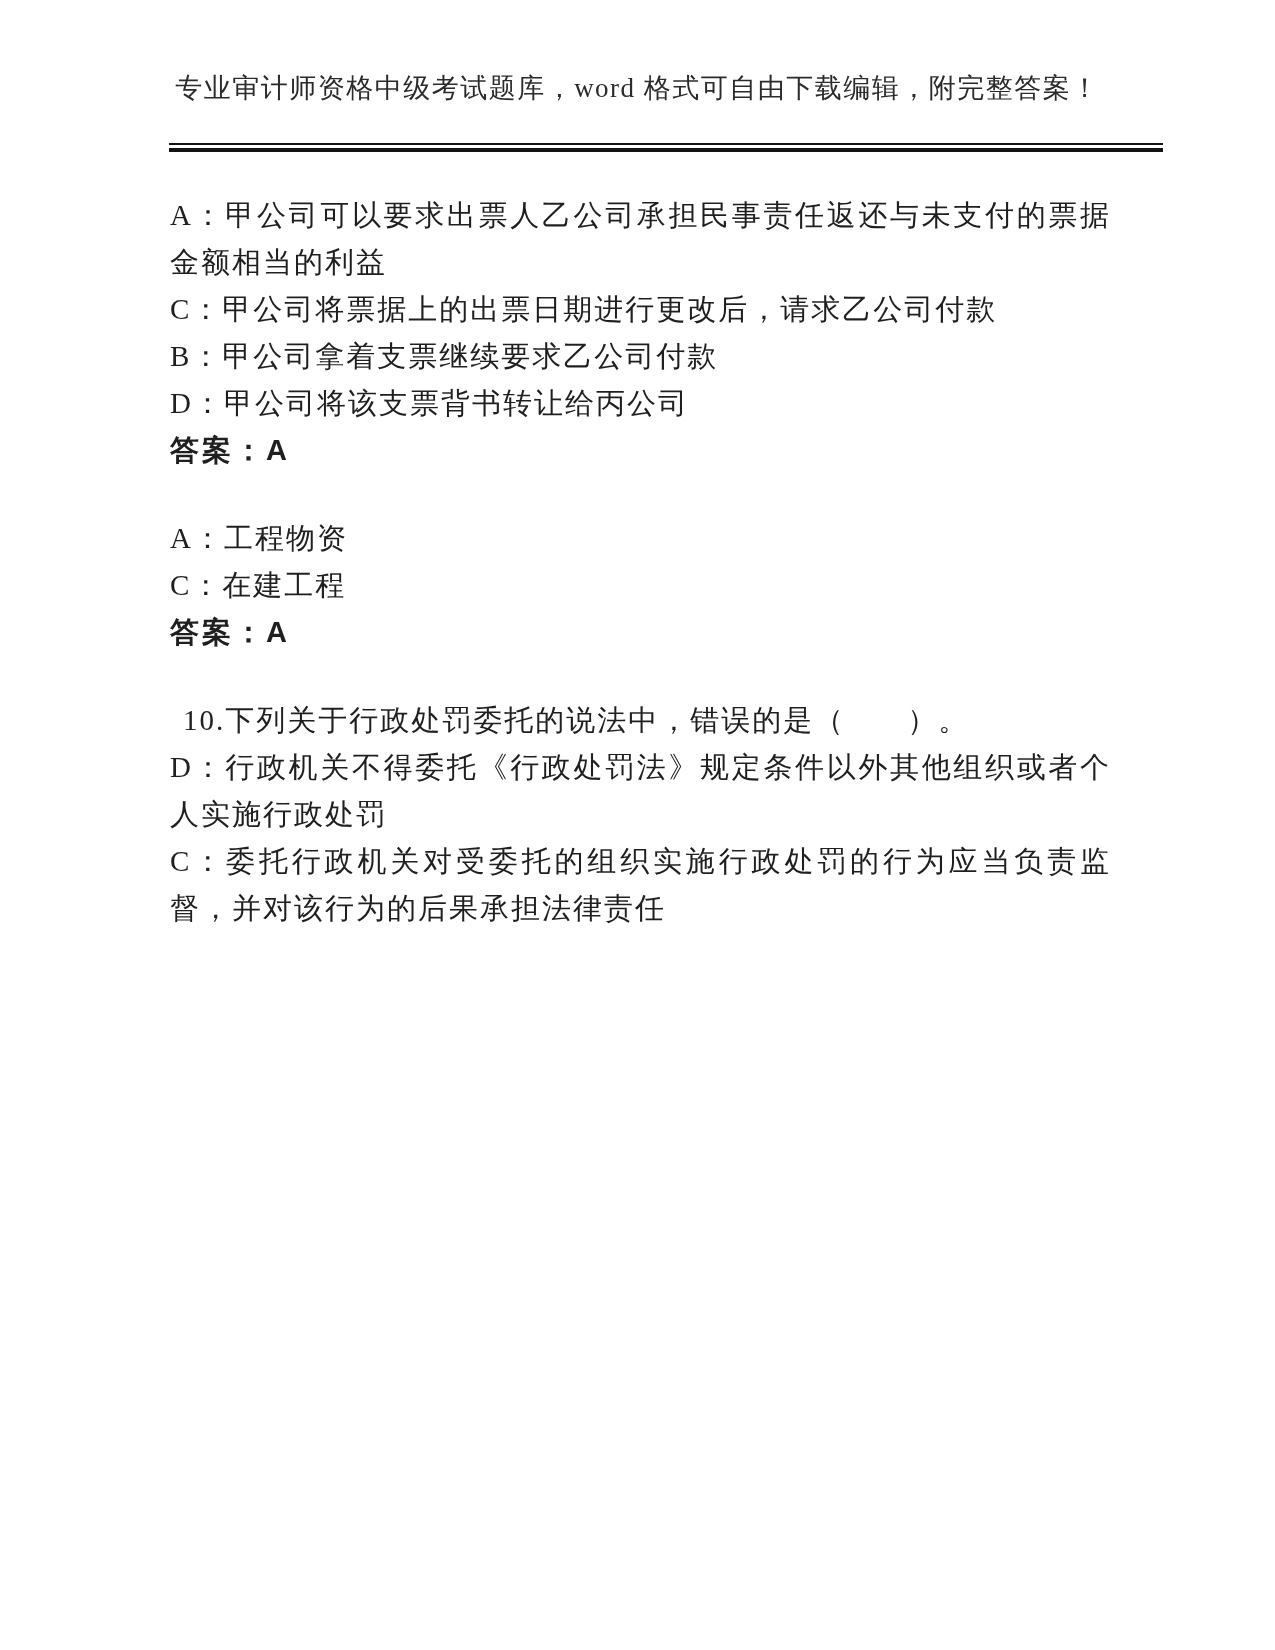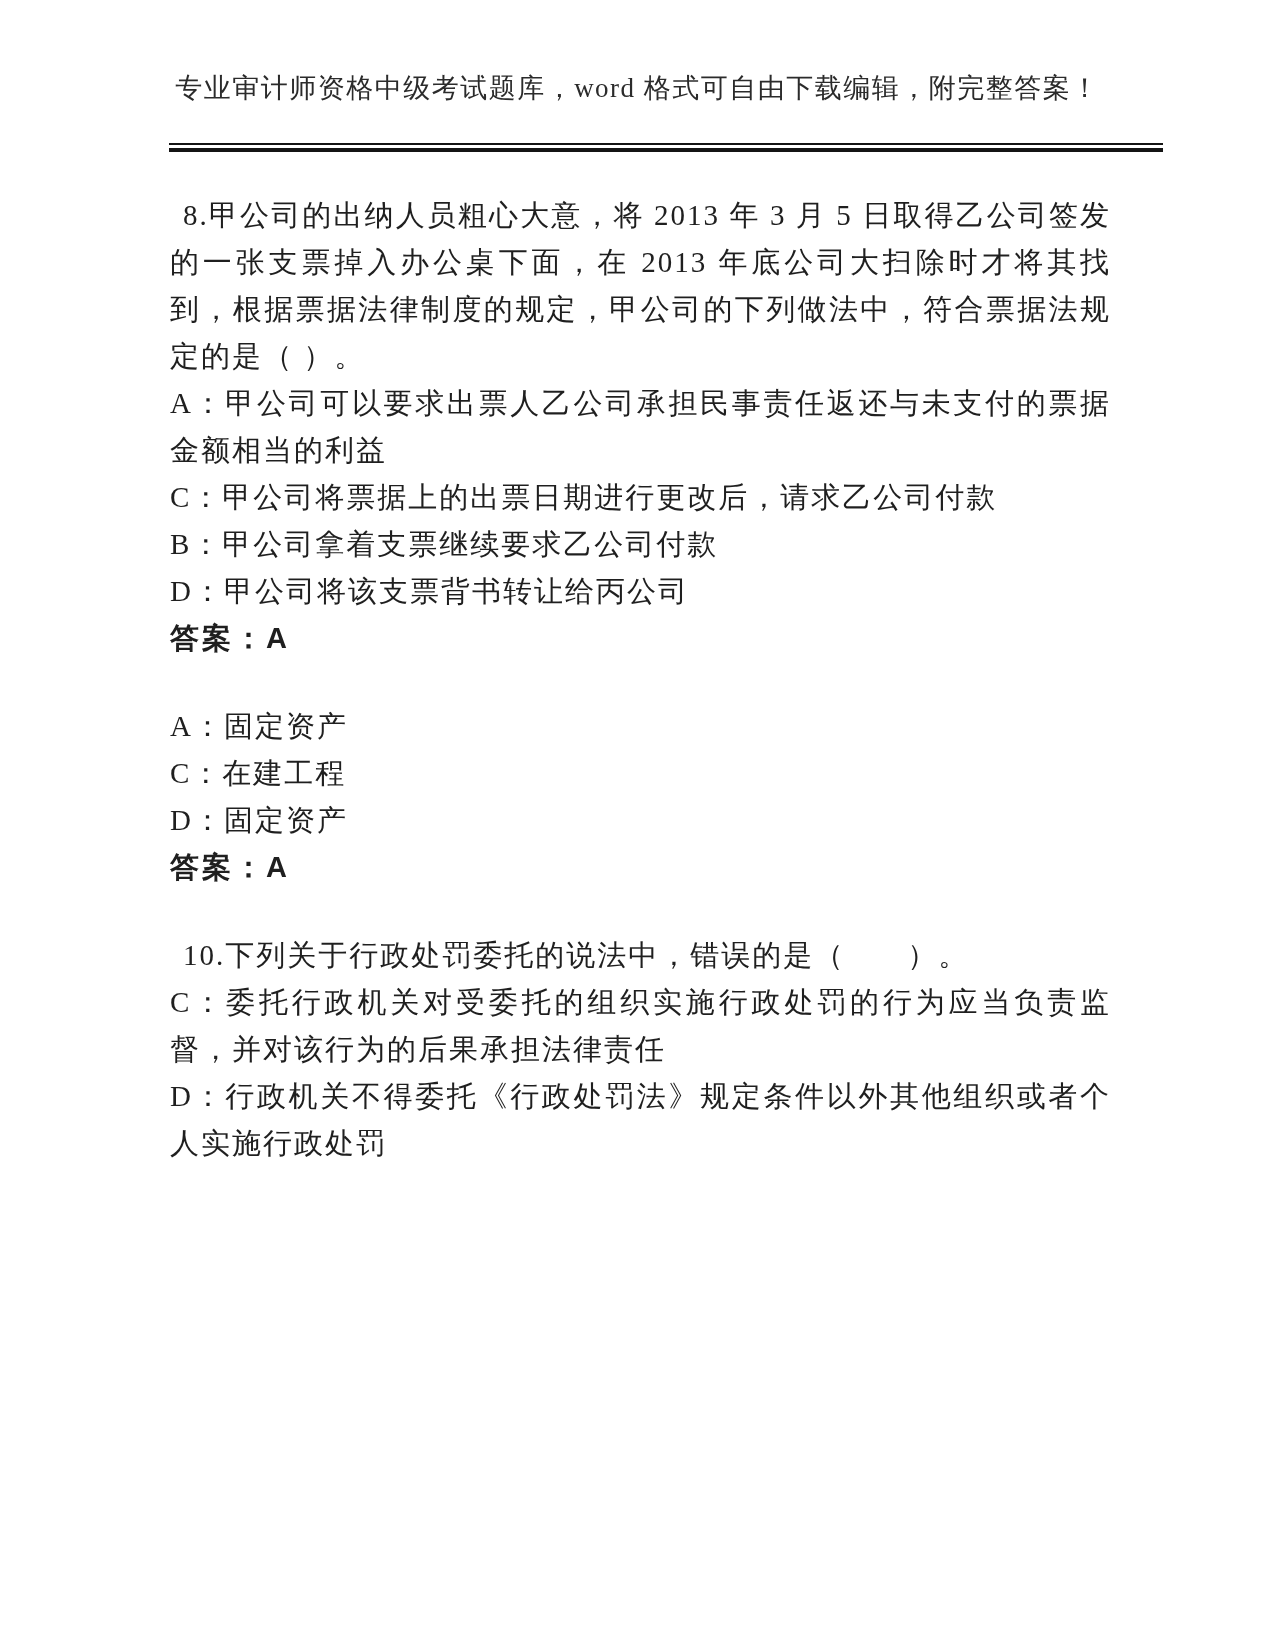--- a/index.html
+++ b/index.html
@@ -66,36 +66,34 @@
 
 <div class="page">
 
   <div class="header-note">专业审计师资格中级考试题库，word 格式可自由下载编辑，附完整答案！</div>
 
   <div class="divider"></div>
 
   <main class="content">
 
     <section class="question">
-      <p class="stem">8.甲公司的出纳人员粗心大意，将 2013 年 3 月 5 日取得乙公司签发的一张支票掉入办公桌下面，在 2013 年底公司大扫除时才将其找到，根据票据法律制度的规定，甲公司的下列做法中，符合票据法规定的是（ ）。</p>
       <p class="option">A：甲公司可以要求出票人乙公司承担民事责任返还与未支付的票据金额相当的利益</p>
       <p class="option">C：甲公司将票据上的出票日期进行更改后，请求乙公司付款</p>
       <p class="option">B：甲公司拿着支票继续要求乙公司付款</p>
       <p class="option">D：甲公司将该支票背书转让给丙公司</p>
       <p class="answer">答案：A</p>
     </section>
 
     <section class="question">
-      <p class="option">A：固定资产</p>
+      <p class="option">A：工程物资</p>
       <p class="option">C：在建工程</p>
-      <p class="option">D：固定资产</p>
       <p class="answer">答案：A</p>
     </section>
 
     <section class="question">
       <p class="stem">10.下列关于行政处罚委托的说法中，错误的是（　　）。</p>
+      <p class="option">D：行政机关不得委托《行政处罚法》规定条件以外其他组织或者个人实施行政处罚</p>
       <p class="option">C：委托行政机关对受委托的组织实施行政处罚的行为应当负责监督，并对该行为的后果承担法律责任</p>
-      <p class="option">D：行政机关不得委托《行政处罚法》规定条件以外其他组织或者个人实施行政处罚</p>
     </section>
 
   </main>
 
 </div>
 
 </body></html>

